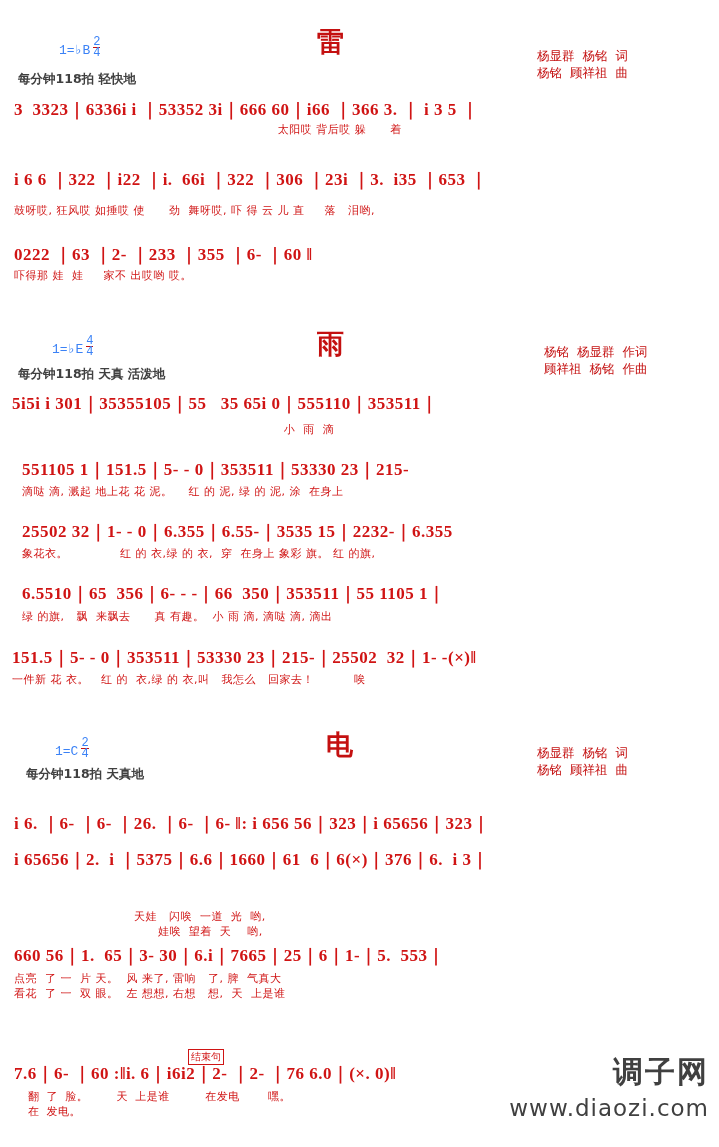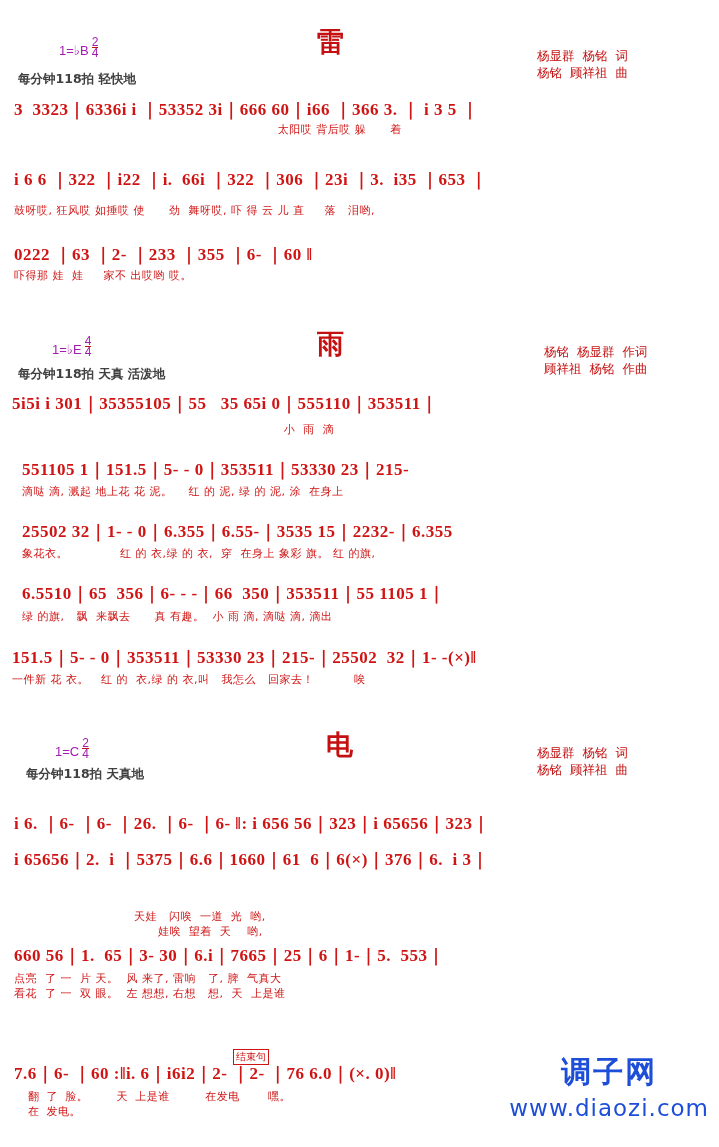--- a/index.html
+++ b/index.html
@@ -18,22 +18,22 @@
     position:absolute;
     font-size:27px;
     font-weight:bold;
     color:#c41010;
     font-family:"DejaVu Sans", sans-serif;
     letter-spacing:1px;
   }
   .keysig{
     position:absolute;
     font-size:13px;
-    color:#a21caf;
-    font-family:Liberation Sans, sans-serif;
+    color:#3b82f6;
+    font-family:Liberation Mono, monospace;
     white-space:nowrap;
   }
   .meter{
     display:inline-block;
     text-align:center;
     line-height:0.85;
     font-size:12px;
     vertical-align:-2px;
     margin-left:3px;
   }
@@ -72,22 +72,22 @@
     position:absolute;
     font-size:11px;
     color:#d01414;
     font-family:"DejaVu Sans", sans-serif;
     white-space:pre;
     letter-spacing:0.5px;
   }
   .watermark{
     position:absolute;
     right:10px;bottom:26px;
-    text-align:center;
-    color:#1d4ed8;
+    text-align:right;
+    color:#404040;
     font-family:"DejaVu Sans", sans-serif;
   }
   .watermark .wm-main{
     font-size:30px;font-weight:bold;letter-spacing:2px;display:block;
   }
   .watermark .wm-sub{
     font-size:23px;display:block;margin-top:2px;letter-spacing:1px;
   }
   .endmark{
     position:absolute;
@@ -164,21 +164,21 @@
   <div class="notes" style="left:14px;top:812px;">i 6. ｜6- ｜6- ｜26. ｜6- ｜6- ‖: i 656 56｜323｜i 65656｜323｜</div>
 
   <div class="notes" style="left:14px;top:848px;">i 65656｜2.  i ｜5375｜6.6｜1660｜61  6｜6(×)｜376｜6.  i 3｜</div>
   <div class="lyrics" style="left:14px;top:909px;">                              天娃   闪唉  一道  光  哟,
                                     娃唉  望着  天    哟,</div>
 
   <div class="notes" style="left:14px;top:944px;">660 56｜1.  65｜3- 30｜6.i｜7665｜25｜6｜1-｜5.  553｜</div>
   <div class="lyrics" style="left:14px;top:971px;">点亮  了 一  片 天。  风 来了, 雷响   了, 脾  气真大
 看花  了 一  双 眼。  左 想想, 右想   想,  天  上是谁</div>
 
-  <div class="endmark" style="left:188px;top:1049px;margin-left:45px;">结束句</div>
+  <div class="endmark" style="left:188px;top:1049px;">结束句</div>
 
   <div class="notes" style="left:14px;top:1062px;">7.6｜6- ｜60 :‖i. 6｜i6i2｜2- ｜2- ｜76 6.0｜(×. 0)‖</div>
   <div class="lyrics" style="left:28px;top:1089px;font-family:Liberation Mono, monospace;">翻 了 脸。    天 上是谁     在发电    嘿。
 在 发电。</div>
 
   <div class="watermark">
     <span class="wm-main">调子网</span>
     <span class="wm-sub">www.diaozi.com</span>
   </div>
 

